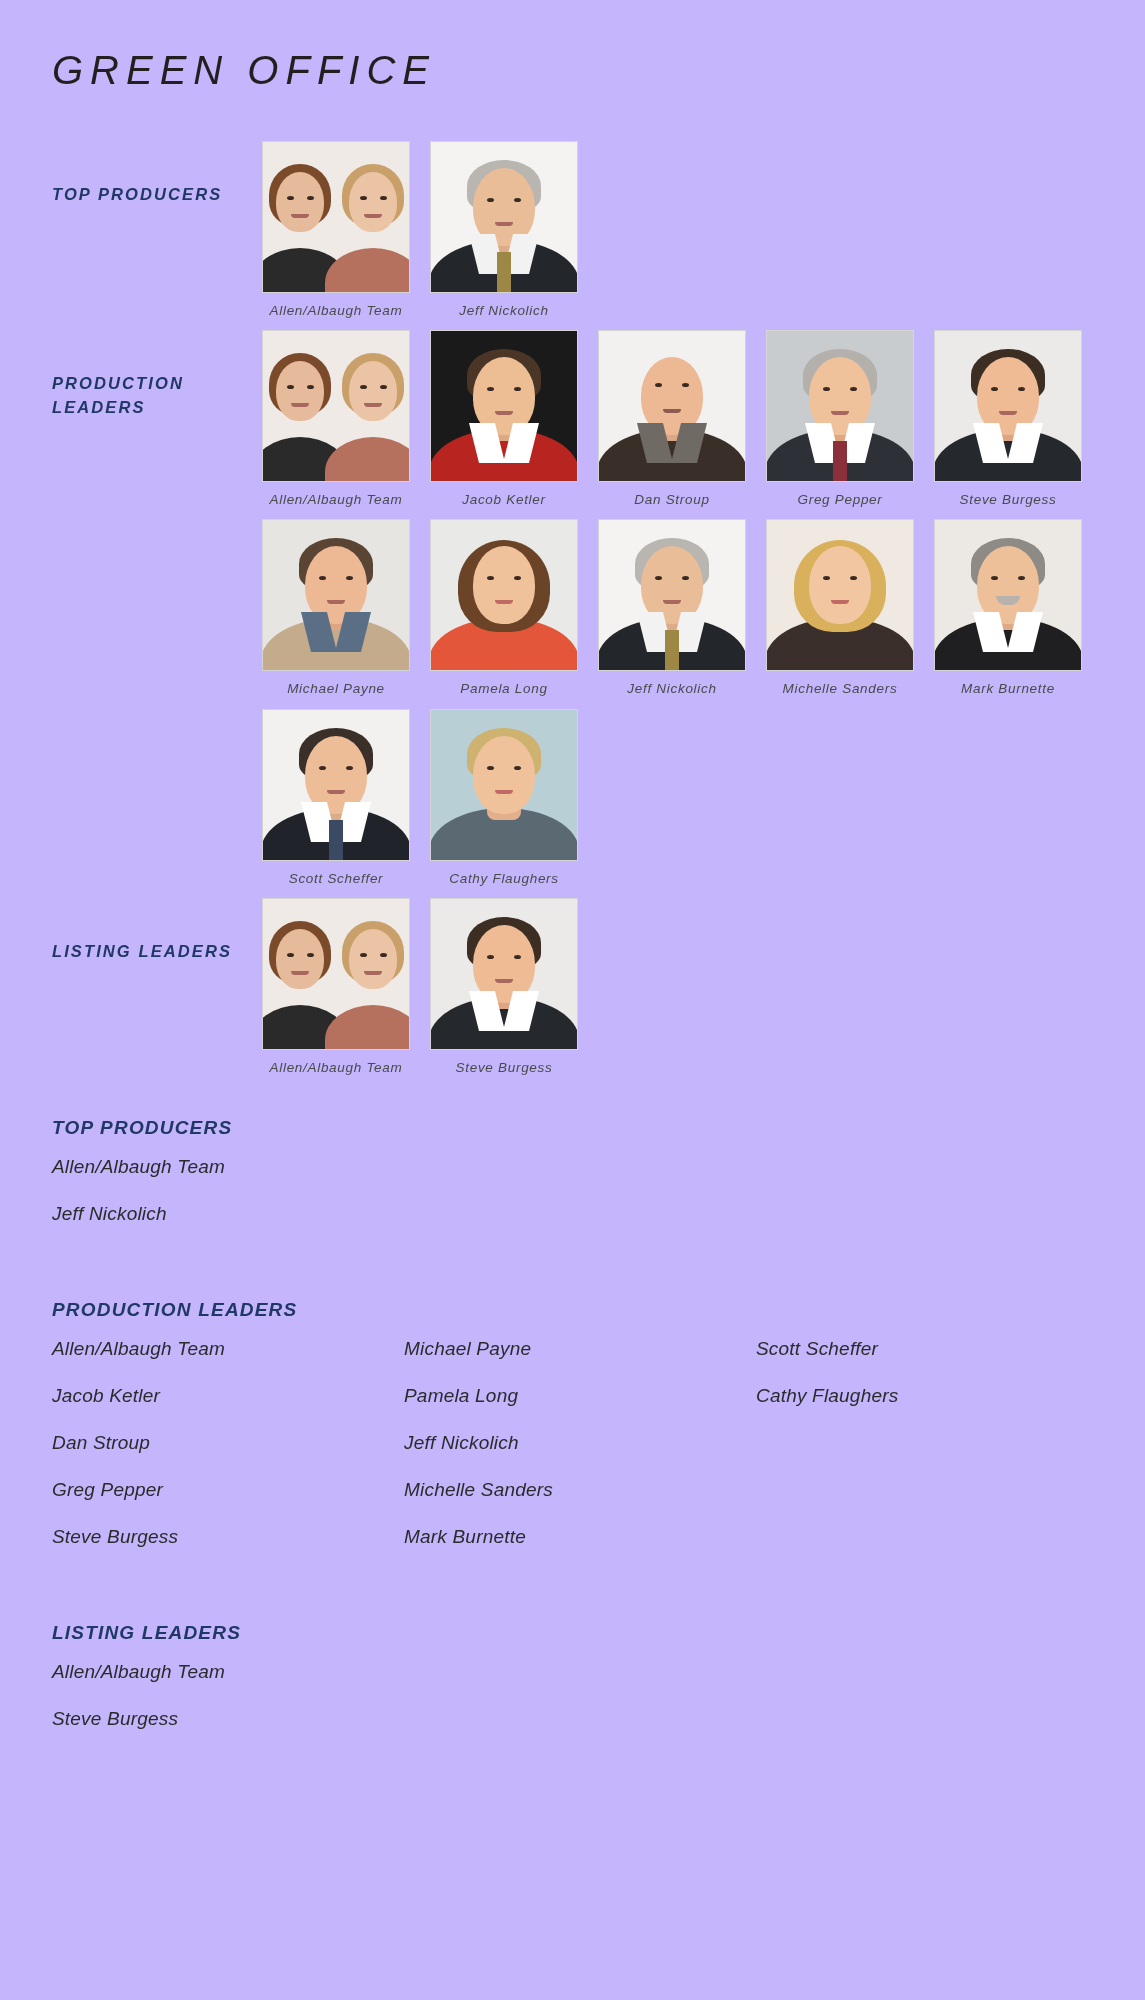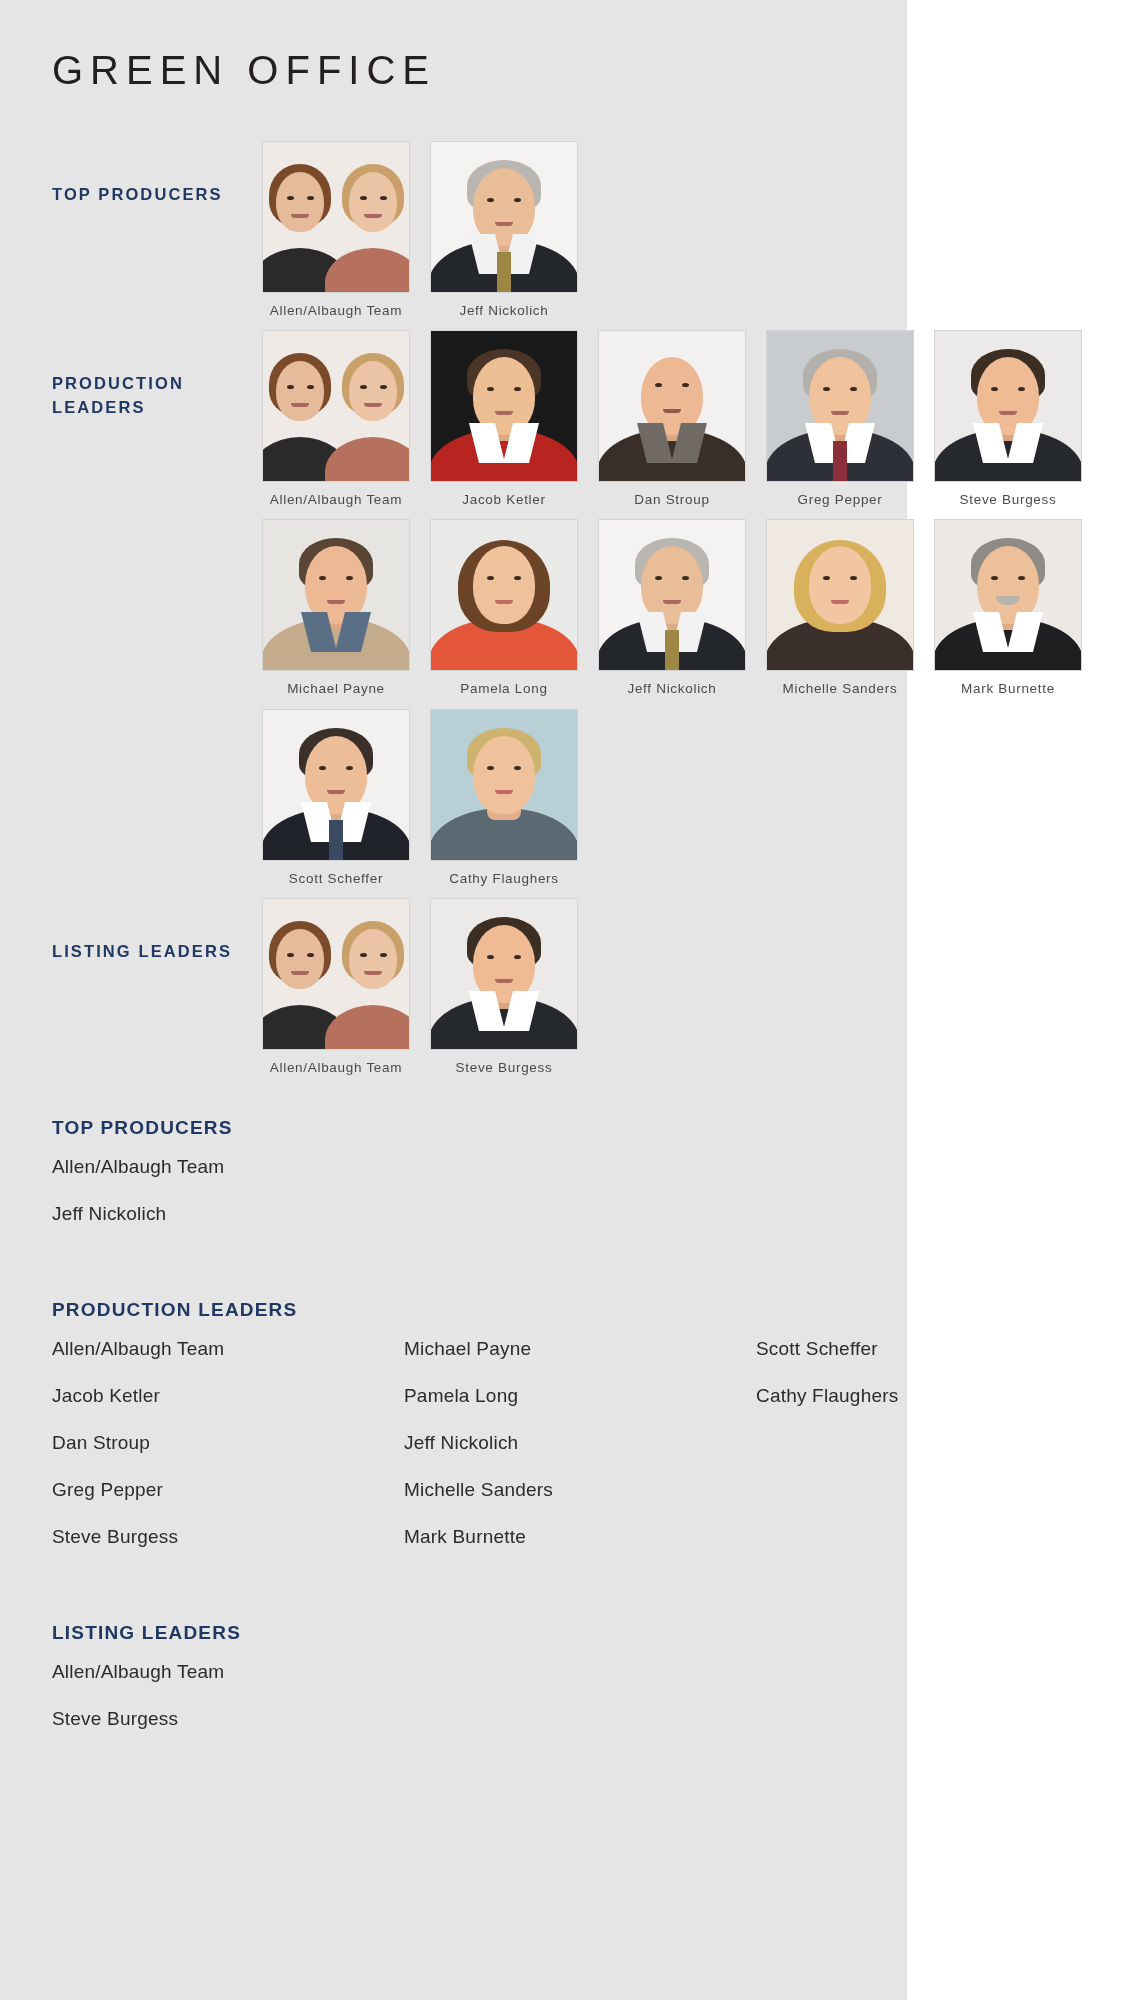--- a/index.html
+++ b/index.html
@@ -9,25 +9,26 @@
     background: #ffffff;
   }
   body {
     width: 1145px;
     min-height: 2000px;
     font-family: "Liberation Sans", sans-serif;
     color: #3a3a3a;
     position: relative;
   }
   .page {
-    width: 907px;
+    width: 1145px;
     min-height: 2000px;
     padding: 0;
     position: relative;
-    background: #e5e5e5;
+    background: #c4b5fd;
+    font-style: italic;
   }
 
   
   .page-title {
     font-size: 40px;
     letter-spacing: 7px;
     font-weight: 400;
     color: #231f20;
     margin: 0;
     padding: 48px 0 0 52px;

